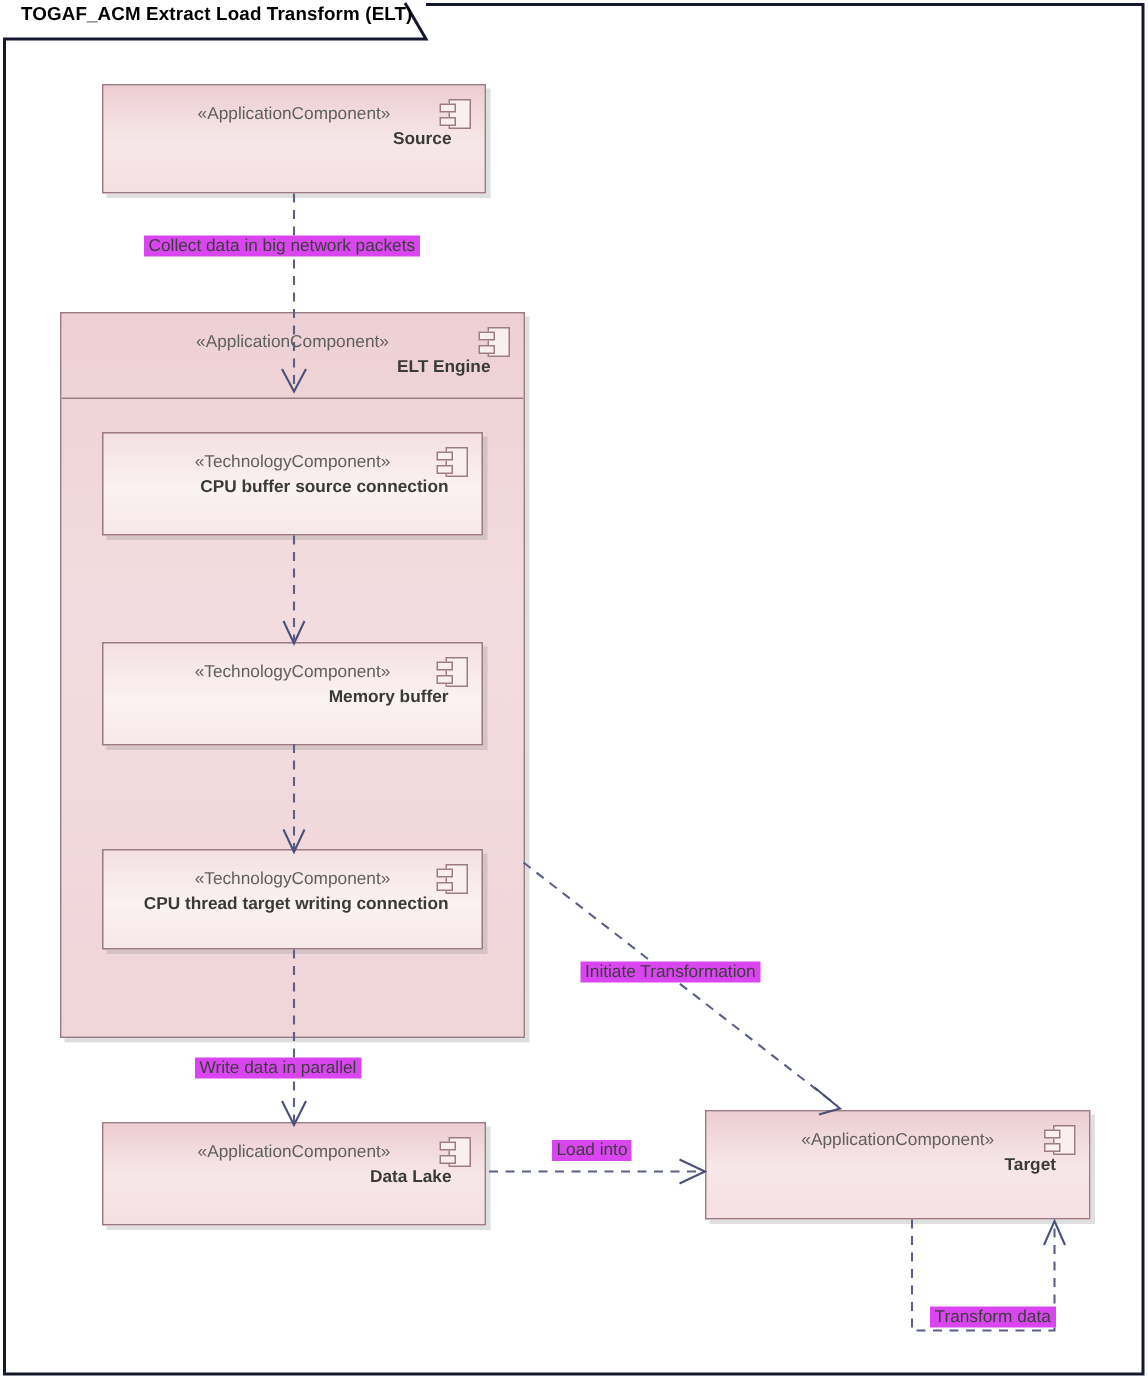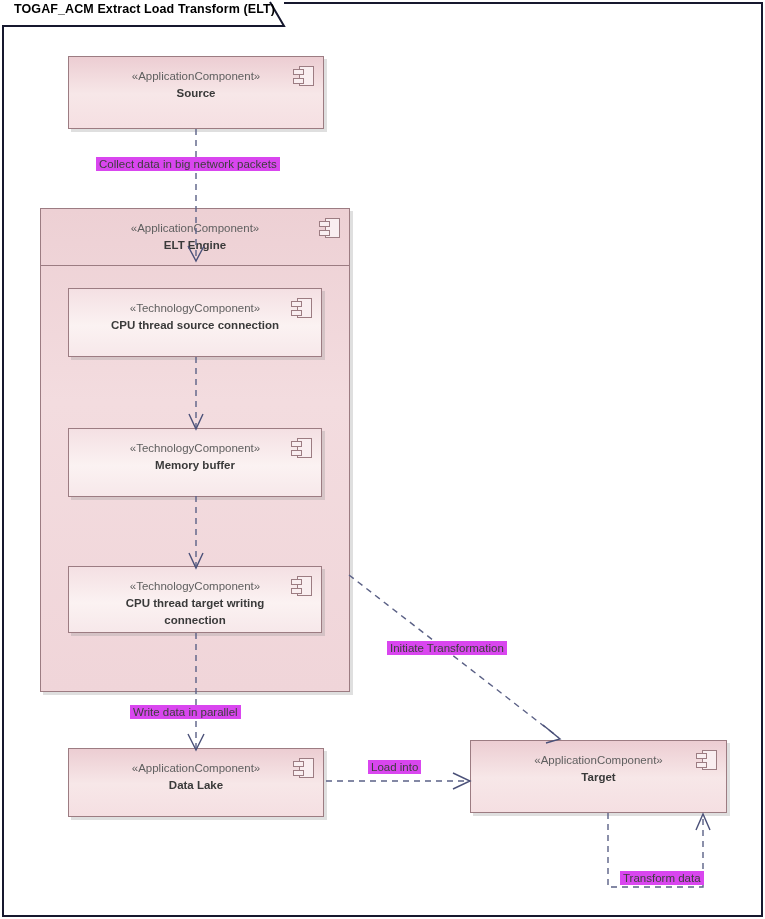--- a/index.html
+++ b/index.html
@@ -125,21 +125,22 @@
   .comp-stereotype {
     font-size: 11.5px;
     color: #5f5f5f;
     display: block;
   }
   .comp-name {
     font-size: 11.5px;
     font-weight: bold;
     color: #3a3a3a;
     display: block;
-    padding: 0 34px;
+    padding: 0 22px;
+    text-align: right;
   }
 
   
   .comp-icon {
     position: absolute;
     right: 8px;
     top: 8px;
     width: 22px;
     height: 22px;
   }
@@ -248,21 +249,21 @@
     <div class="comp-icon">
       <div class="body"></div>
         <div class="tab t1"></div>
         <div class="tab t2"></div>
     </div>
   </div>
 
   <div class="component nested" style="left:68px; top:288px; width:254px; height:69px;">
     <div class="comp-header">
       <span class="comp-stereotype">«TechnologyComponent»</span>
-      <span class="comp-name">CPU thread source connection</span>
+      <span class="comp-name">CPU buffer source connection</span>
     </div>
     <div class="comp-icon">
       <div class="body"></div>
         <div class="tab t1"></div>
         <div class="tab t2"></div>
     </div>
   </div>
 
   <div class="component nested" style="left:68px; top:428px; width:254px; height:69px;">
     <div class="comp-header">

